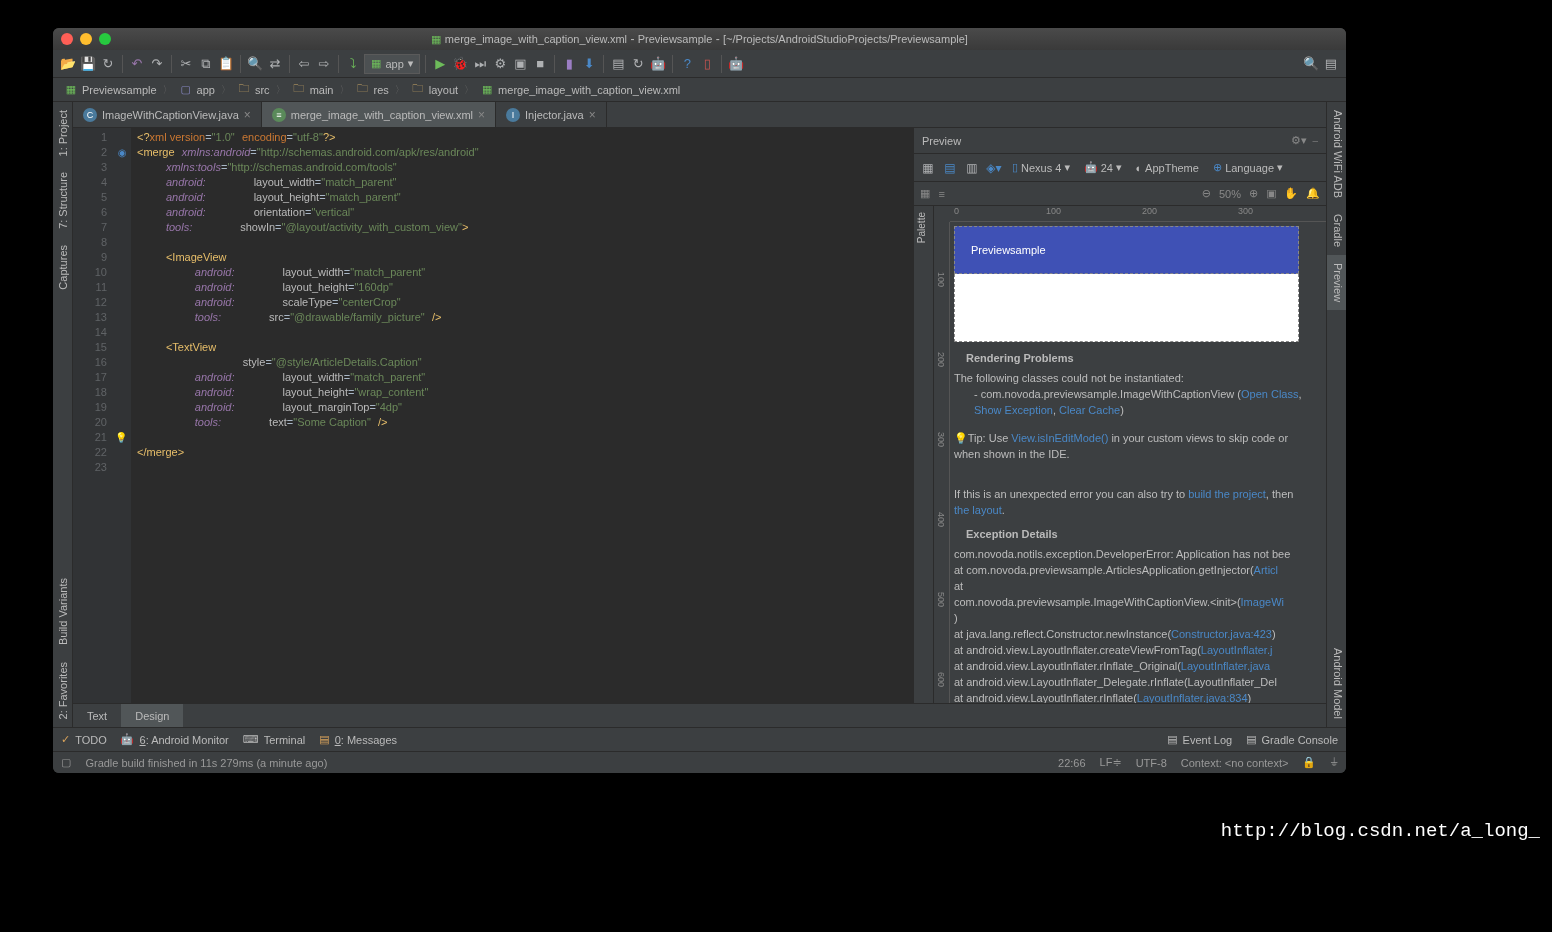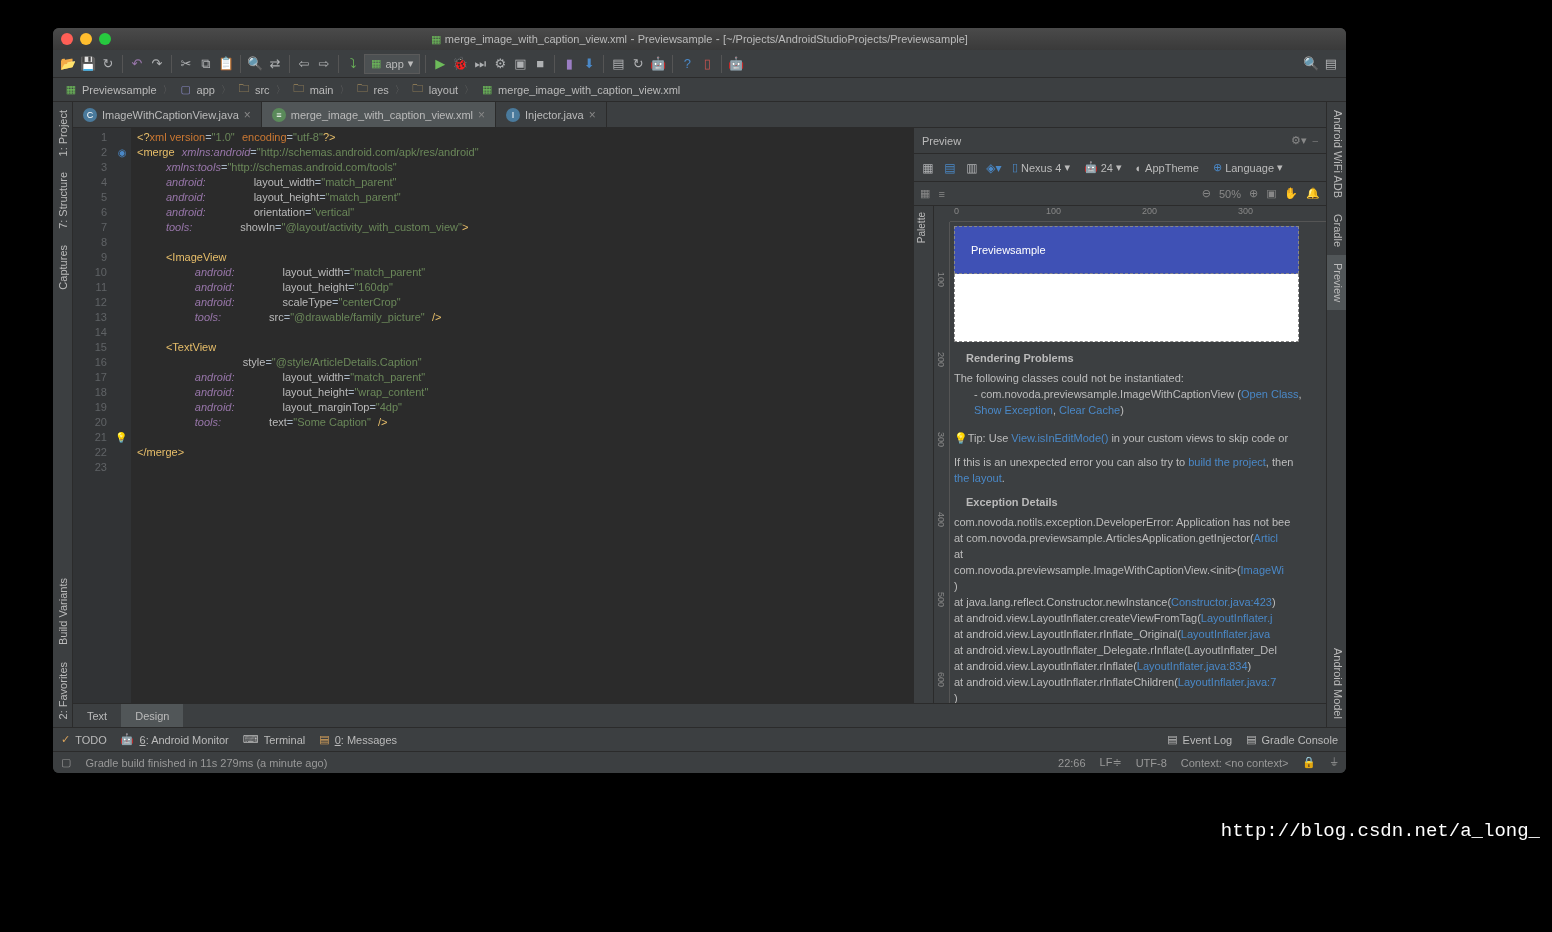--- a/index.html
+++ b/index.html
@@ -345,21 +345,22 @@
                 <div class="appbar">
                     <span>Previewsample</span>
                   </div>
                 <div class="whitearea"></div>
               </div>
               <div class="errors">
                 <div class="sect">Rendering Problems</div>
                 <div>The following classes could not be instantiated:</div>
                 <div style="padding-left:20px"><span>- com.novoda.previewsample.ImageWithCaptionView (</span><a>Open Class</a>, <a>Show Exception</a>, <a>Clear Cache</a>)</div>
                 <div style="margin-top:12px"><span class="bulb">💡</span><span>Tip: Use </span><a>View.isInEditMode()</a><span> in your custom views to skip code or </span></div>
-                <div style="margin-top:8px"><span>If this is an unexpected error you can also try to </span><a>build the project</a><span>, then </span></div>
+                <div>when shown in the IDE.</div>
+                <div style="margin-top:24px"><span>If this is an unexpected error you can also try to </span><a>build the project</a><span>, then </span></div>
                 <div><a>the layout</a>.</div>
                 <div class="sect" style="margin-top:8px">Exception Details</div>
                 <div>com.novoda.notils.exception.DeveloperError: Application has not bee</div>
                 <div><span>   at com.novoda.previewsample.ArticlesApplication.getInjector(</span><a>Articl</a></div>
                 <div>   at</div>
                 <div><span>com.novoda.previewsample.ImageWithCaptionView.&lt;init&gt;(</span><a>ImageWi</a></div>
                 <div>)</div>
                 <div><span>   at java.lang.reflect.Constructor.newInstance(</span><a>Constructor.java:423</a>)</div>
                 <div><span>   at android.view.LayoutInflater.createViewFromTag(</span><a>LayoutInflater.j</a></div>
                 <div><span>   at android.view.LayoutInflater.rInflate_Original(</span><a>LayoutInflater.java</a></div>

